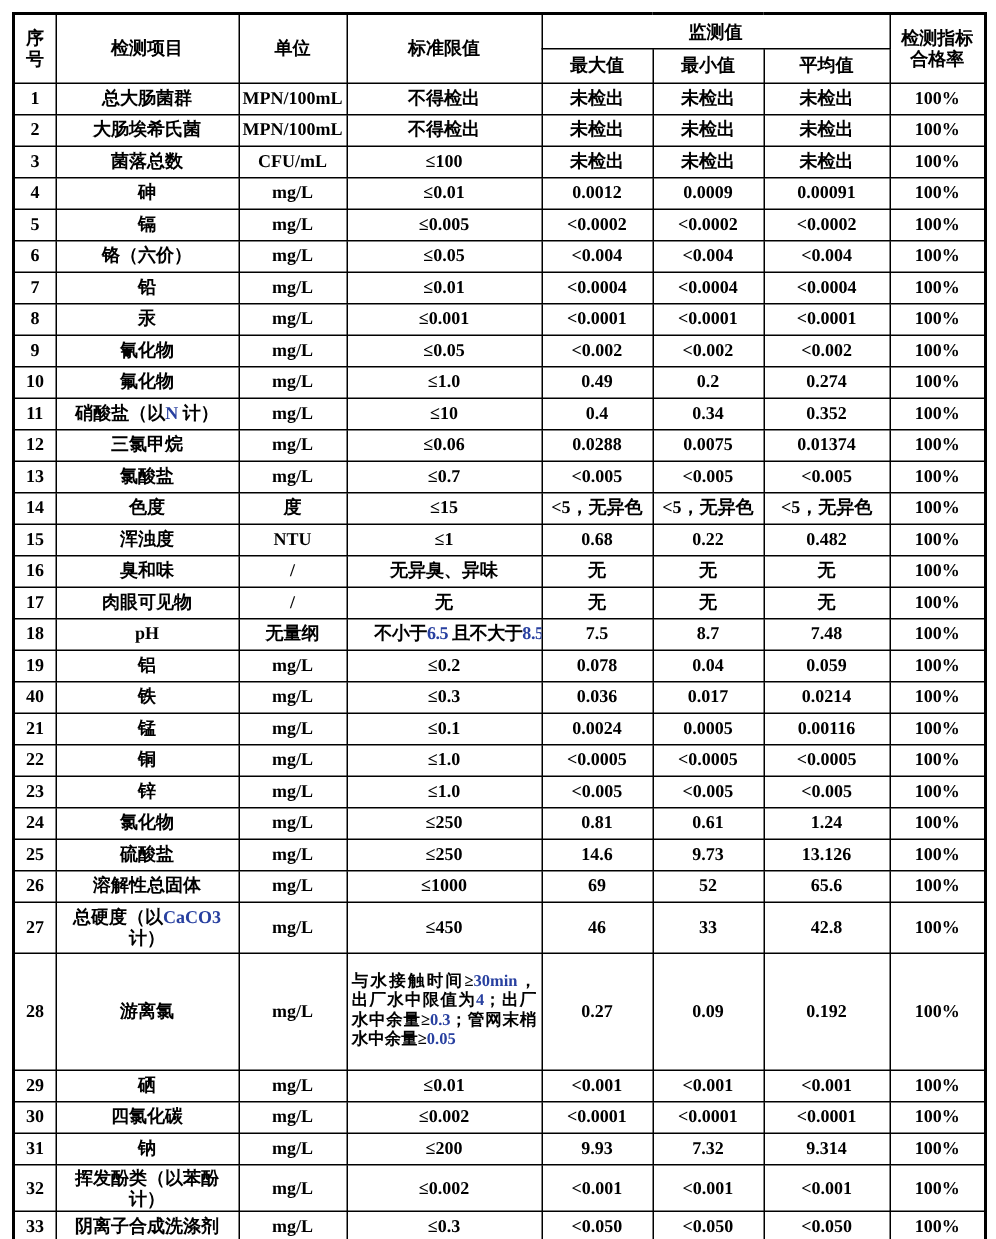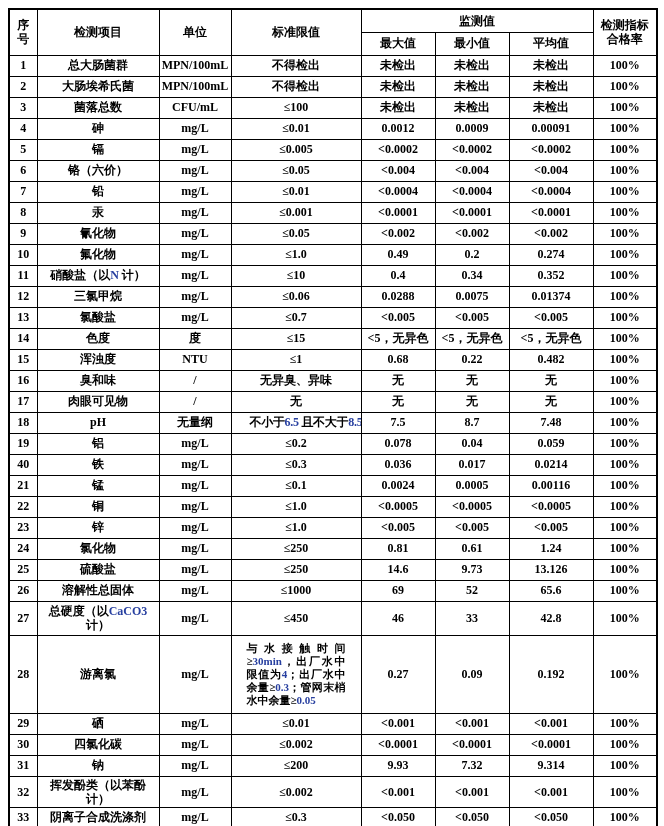--- a/index.html
+++ b/index.html
@@ -27,21 +27,21 @@
   }
   thead tr{height:23px;}
   tbody tr{height:21px;}
   tbody tr.row-2line{height:34px;}
   tbody tr.row-tall{height:78px;}
   td.limit-long{
     text-align:justify;
     text-justify:inter-character;
     font-size:11px;
     line-height:13px;
-    padding:1px 15px;
+    padding:1px 3px;
   }
   td.limit-fit{
     font-size:12px;
     white-space:nowrap;
     letter-spacing:-0.3px;
     padding-left:18px;
   }
   .blu{color:var(--blue,#2840a0);}
 </style>
 </head>

